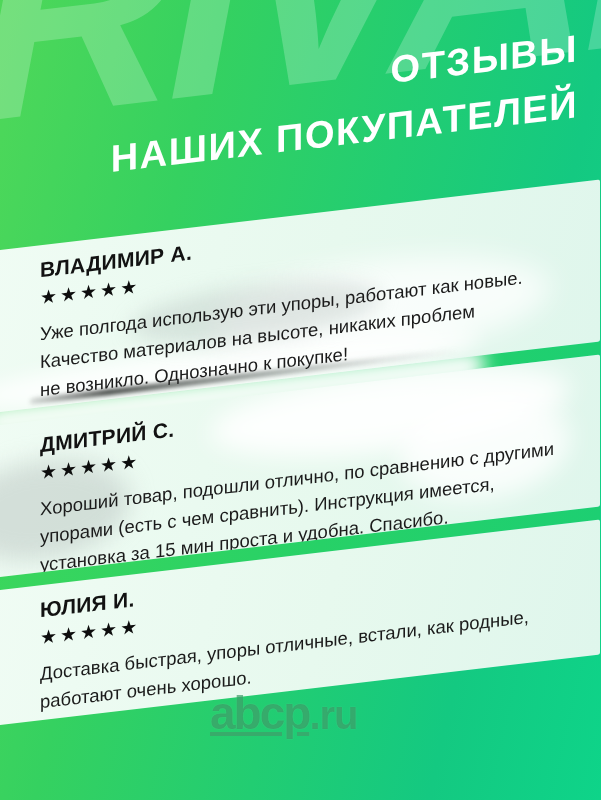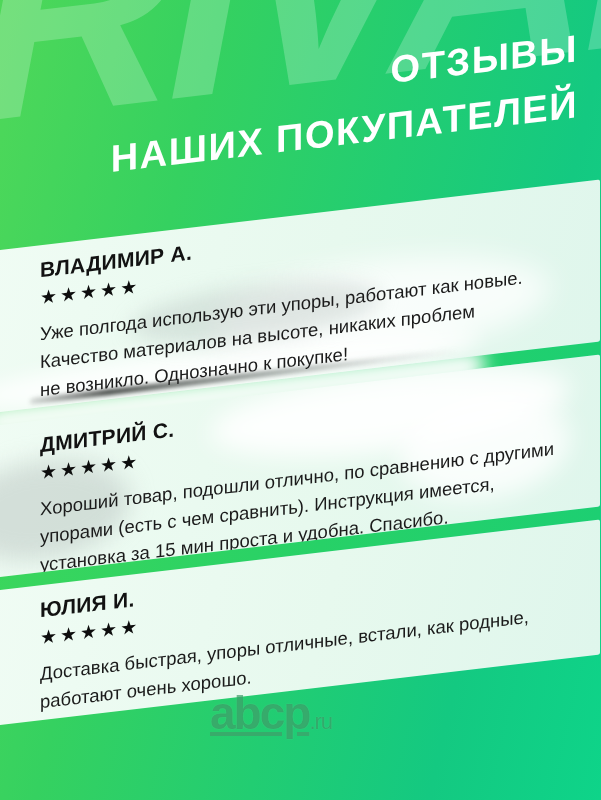--- a/index.html
+++ b/index.html
@@ -64,21 +64,21 @@
   .b2a{left:230px;top:-8px;width:360px;height:80px;background:#fff;filter:blur(12px);opacity:0.9;}
   .b2b{left:-25px;top:40px;width:175px;height:100px;background:rgba(170,180,178,0.4);filter:blur(12px);}
   .b2c{left:420px;top:30px;width:170px;height:100px;background:#fff;filter:blur(12px);opacity:0.8;}
   
   .abcp{
     position:absolute;left:210px;top:686px;z-index:9;
     color:rgba(32,140,80,0.6);white-space:nowrap;
     text-shadow:0 0 1px rgba(255,255,255,0.25);
   }
   .abcp .main{font-size:46px;font-weight:700;letter-spacing:-2px;text-decoration:underline;}
-  .abcp .tld{font-size:22px;font-weight:400;letter-spacing:-1px;}
+  .abcp .tld{font-size:40px;font-weight:700;letter-spacing:-1px;}
 </style>
 </head>
 <body>
 
 <div class="canvas">
   <div class="skew">
 
     <div class="rival">RIVAL</div>
 
     <div class="header">

